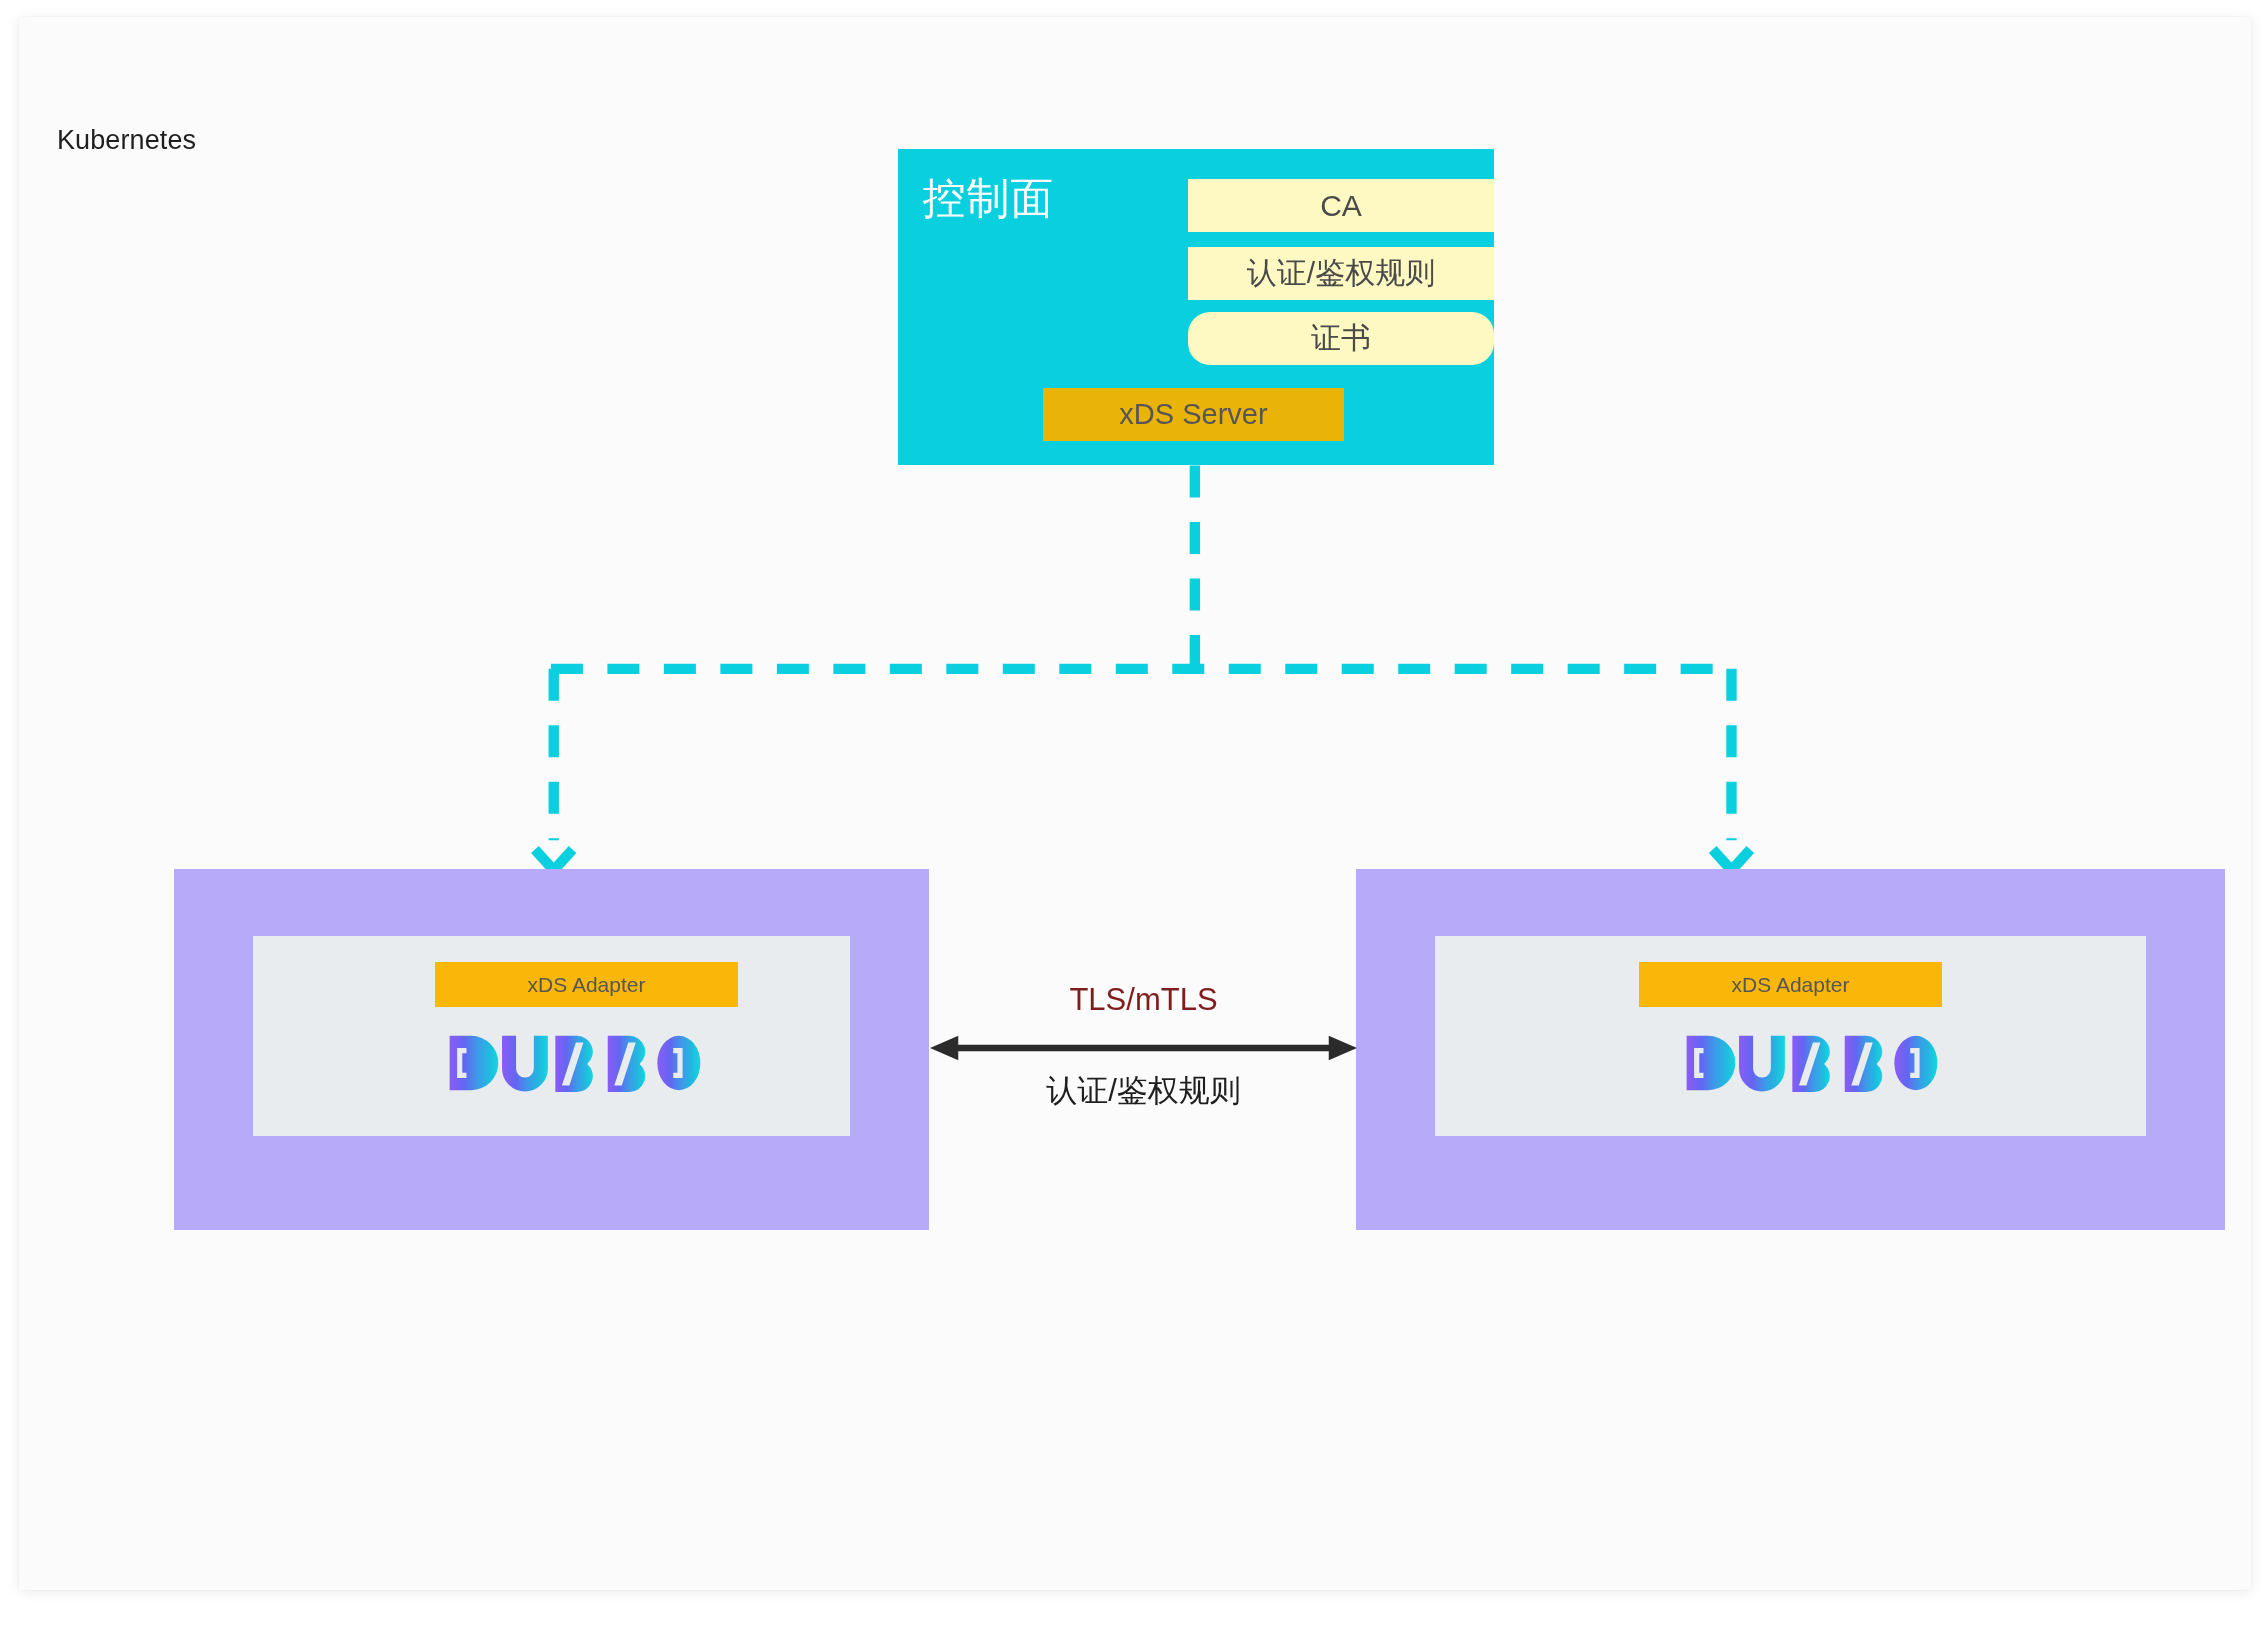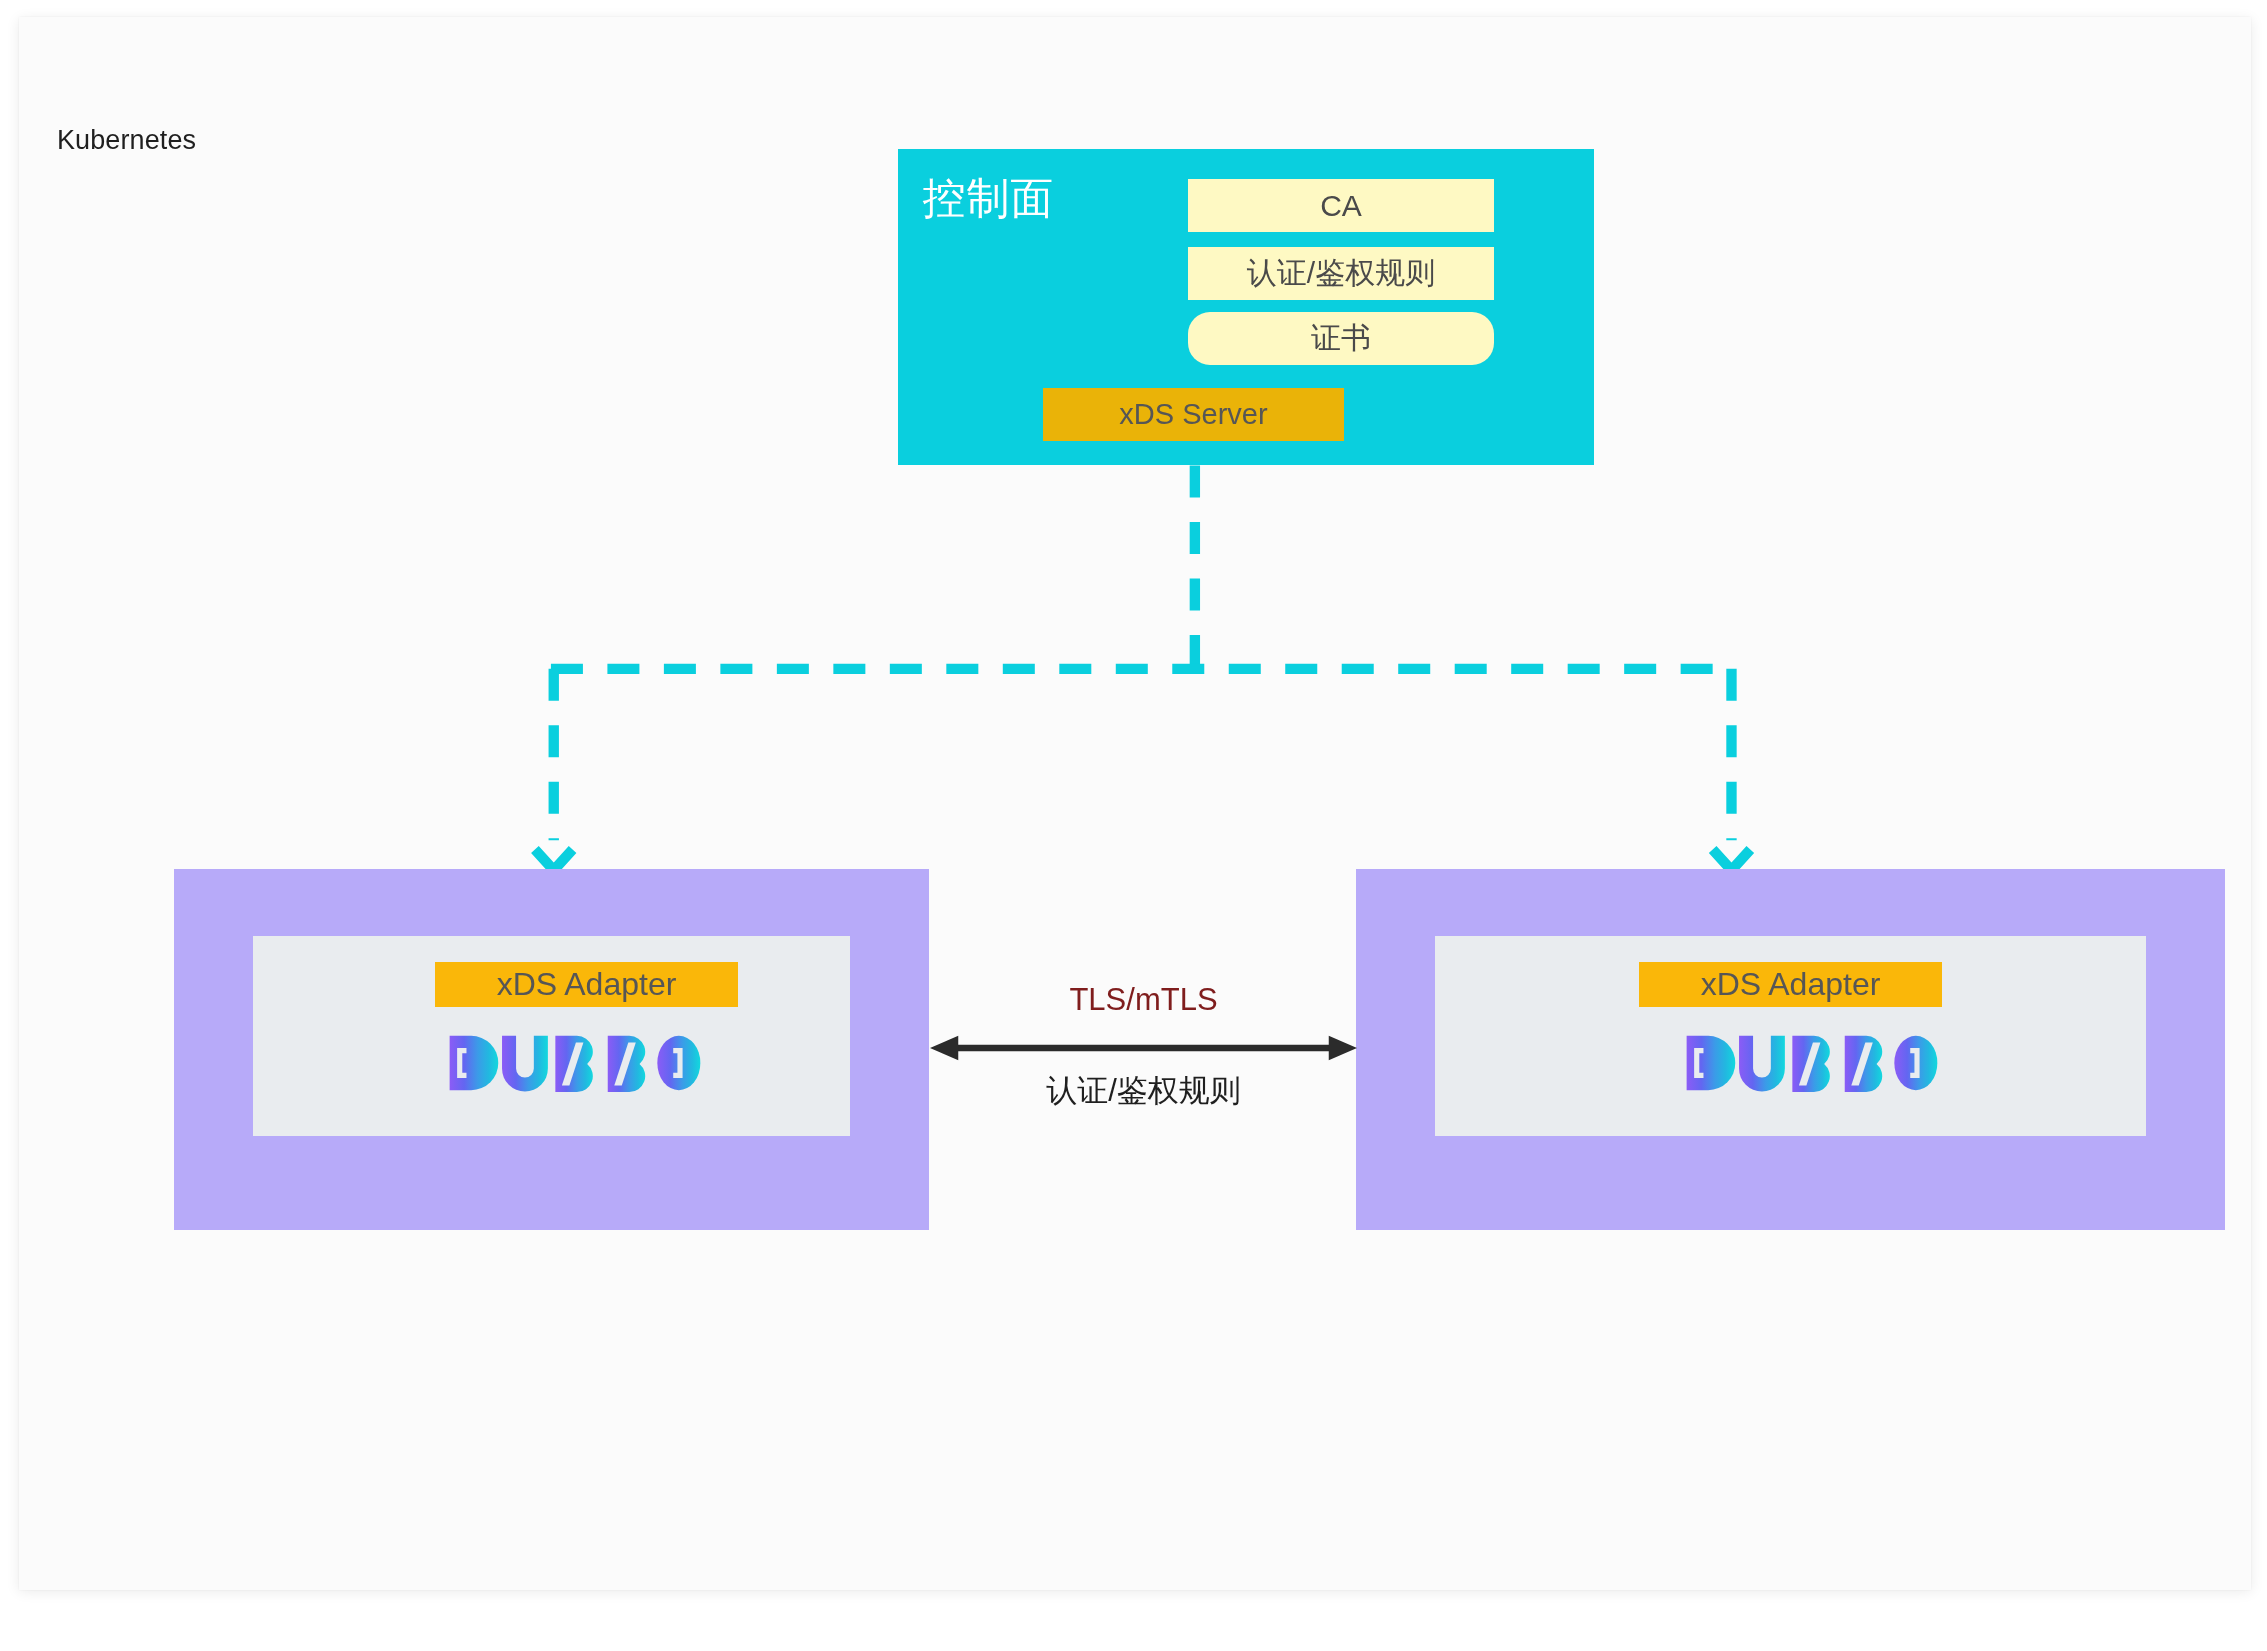--- a/index.html
+++ b/index.html
@@ -51,21 +51,21 @@
     color: #1f1f1f;
     letter-spacing: 0.1px;
     white-space: nowrap;
     margin-top: 36px;
   }
 
   
   #control-plane {
     left: 879px;
     top: 132px;
-    width: 696px;
+    width: 596px;
     height: 316px;
     background: #0ACFDE;
   }
   #control-plane-title {
     position: absolute;
     left: 24.5px;
     top: 26px;
     font-size: 43px;
     line-height: 1.1;
     color: #ffffff;
@@ -129,21 +129,21 @@
     background: #E9ECEF;
   }
   #pod-left .pod-inner  { left: 79px;  top: 67px; width: 597px; height: 200px; }
   #pod-right .pod-inner { left: 79px;  top: 67px; width: 711px; height: 200px; }
 
   .xds-adapter-chip {
     position: absolute;
     height: 45px;
     background: #FAB709;
     color: #565656;
-    font-size: 32px;
+    font-size: 21px;
     display: flex;
     align-items: center;
     justify-content: center;
     white-space: nowrap;
     top: 26px;
   }
   #pod-left .xds-adapter-chip  { left: 182px; width: 303px; }
   #pod-right .xds-adapter-chip { left: 204px; width: 303px; }
 
   .dubbo-logo {

